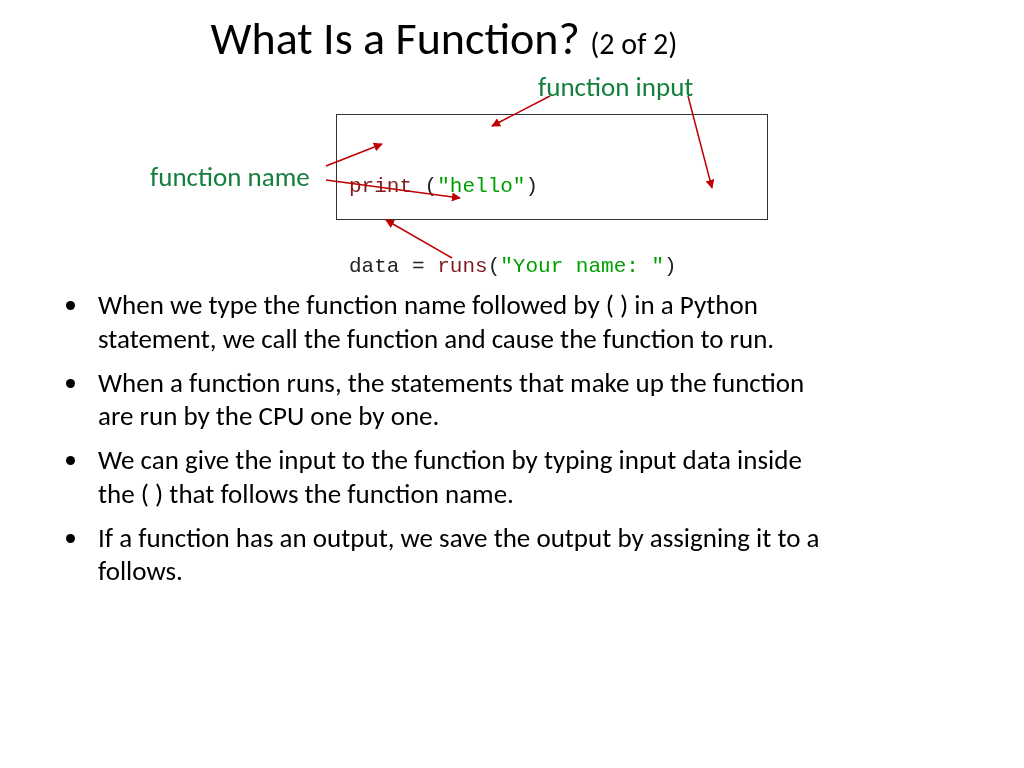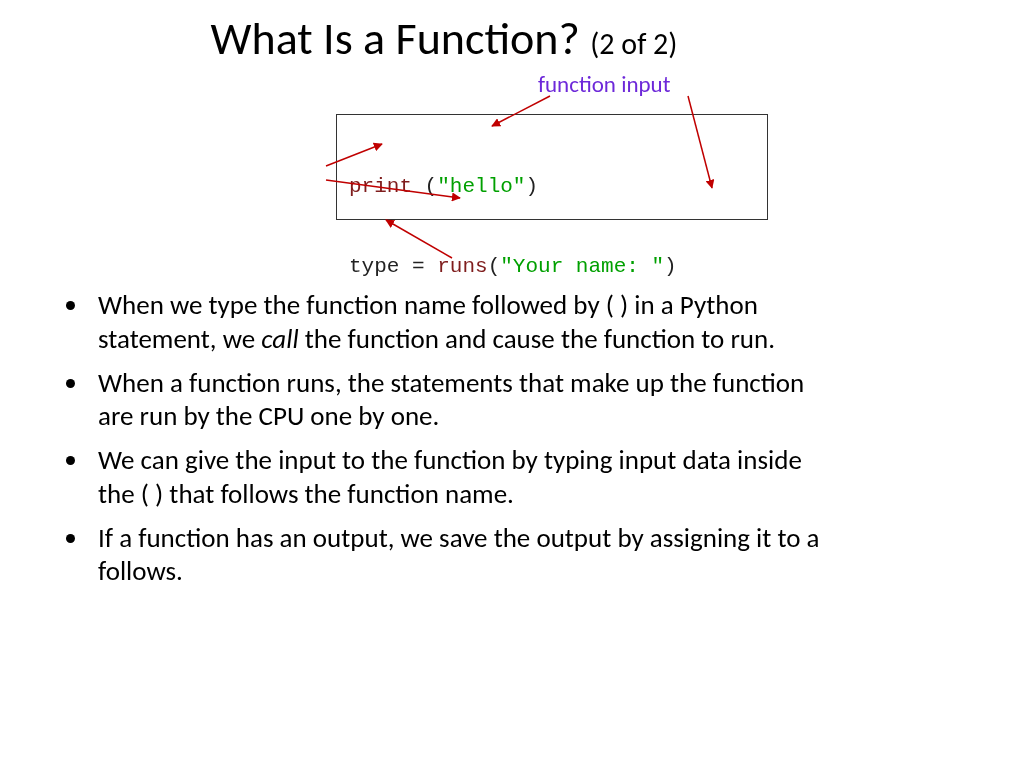--- a/index.html
+++ b/index.html
@@ -32,21 +32,21 @@
     margin: 0;
     padding-left: 30px;
     list-style-type: disc;
   }
   ul li {
     font-size: 27px;
     line-height: 1.25;
     margin-bottom: 10px;
     padding-left: 8px;
   }
-  .em { font-style: italic; }
+  .em { }
   .diagram-wrap {
     position: relative;
     width: 100%;
     height: 218px;
   }
   .codebox {
     position: absolute;
     left: 276px;
     top: 44px;
     width: 432px;
@@ -57,22 +57,22 @@
     font-size: 21px;
     padding: 12px 12px 8px 12px;
     line-height: 1.9;
     white-space: pre;
   }
   .c-purple { color: #7f1d1d; }
   .c-black  { color: #222; }
   .c-green  { color: #00a000; }
   .annot {
     position: absolute;
-    color: #6d28d9;
-    font-size: 23px;
+    color: #15803d;
+    font-size: 27px;
   }
   svg.arrows {
     position: absolute;
     left: 0; top: 0;
     width: 100%;
     height: 100%;
     pointer-events: none;
   }
 </style>
 </head>
@@ -82,25 +82,26 @@
 
   <h1>
     <span>What Is a Function?</span>
     <span class="sub">(2 of 2)</span>
   </h1>
 
 
   <div class="diagram-wrap">
 
     <div class="annot" style="left:478px; top:0px;">function input</div>
+    <div class="annot" style="left:90px; top:90px;">function name</div>
 
     <div class="codebox">
 <span class="c-purple">print</span><span class="c-black"> (</span><span class="c-green">"hello"</span><span class="c-black">)</span>
 
-<span class="c-black">type = </span><span class="c-purple">runs</span><span class="c-black">(</span><span class="c-green">"Your name: "</span><span class="c-black">)</span></div>
+<span class="c-black">data = </span><span class="c-purple">runs</span><span class="c-black">(</span><span class="c-green">"Your name: "</span><span class="c-black">)</span></div>
 
     <svg class="arrows">
       <defs>
         <marker id="arr" viewBox="0 0 10 10" refX="9" refY="5" markerWidth="6" markerHeight="6" orient="auto-start-reverse">
           <path d="M 0 0 L 10 5 L 0 10 z" fill="#c00000"></path>
         </marker>
       </defs>
 
       <line x1="490" y1="26" x2="432" y2="56" stroke="#c00000" stroke-width="1.5" marker-end="url(#arr)"></line>
 

